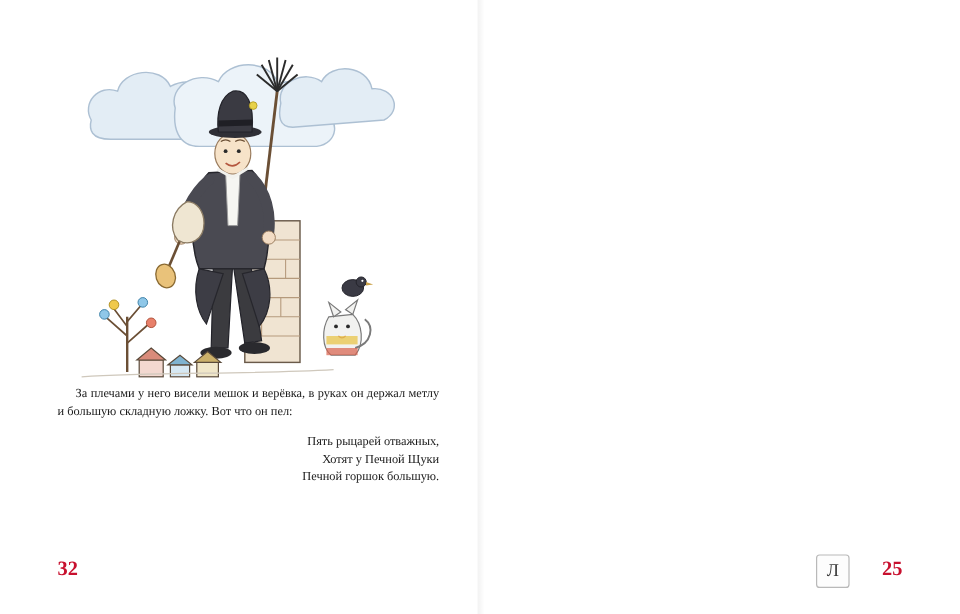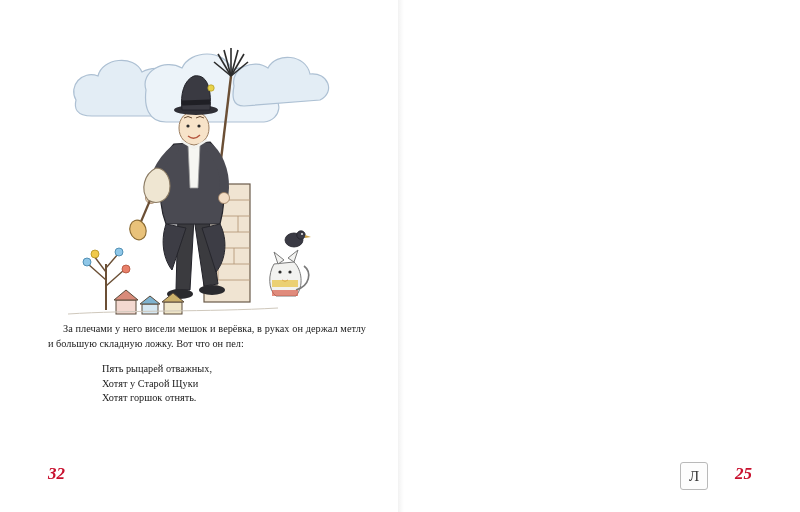--- a/index.html
+++ b/index.html
@@ -62,35 +62,34 @@
     width: 318px;
   }
   p {
     margin: 0;
   }
   p.ind {
     text-indent: 15px;
   }
   .verse {
     margin: 11px 0 23px 0;
-    text-align: left;
+    text-align: right;
     text-indent: 0;
     padding-left: 54px;
     line-height: 14.6px;
   }
   .verse div { white-space: nowrap; }
 
   .folio {
     position: absolute;
     bottom: 28px;
     font-family: "Liberation Serif", serif;
     font-size: 17px;
     font-weight: bold;
     color: #c8102e;
-    font-style: italic;
   }
   .folio-left { left: 48px; }
   .folio-right { right: 48px; }
 
   .publisher-mark {
     position: absolute;
     right: 92px;
     bottom: 22px;
     width: 26px;
     height: 26px;
@@ -241,22 +240,22 @@
 
         <path d="M20,286 C80,282 160,284 230,280" stroke="#cfc8bc" stroke-width="1" fill="none"></path>
       </svg>
     </div>
 
     <div class="col left-text">
       <p class="ind">За плечами у него висели мешок и верёвка, в руках он держал метлу и большую складную ложку. Вот что он пел:</p>
 
       <div class="verse">
         <div>Пять рыцарей отважных,</div>
-        <div>Хотят у Старой Щуки</div>
-        <div>Хотят горшок отнять.</div>
+        <div>Хотят у Печной Щуки</div>
+        <div>Печной горшок большую.</div>
       </div>
 
     </div>
 
     <div class="folio folio-left">32</div>
   </div>
 
   <div class="page page-right">
 
     <div class="publisher-mark">Л</div>

